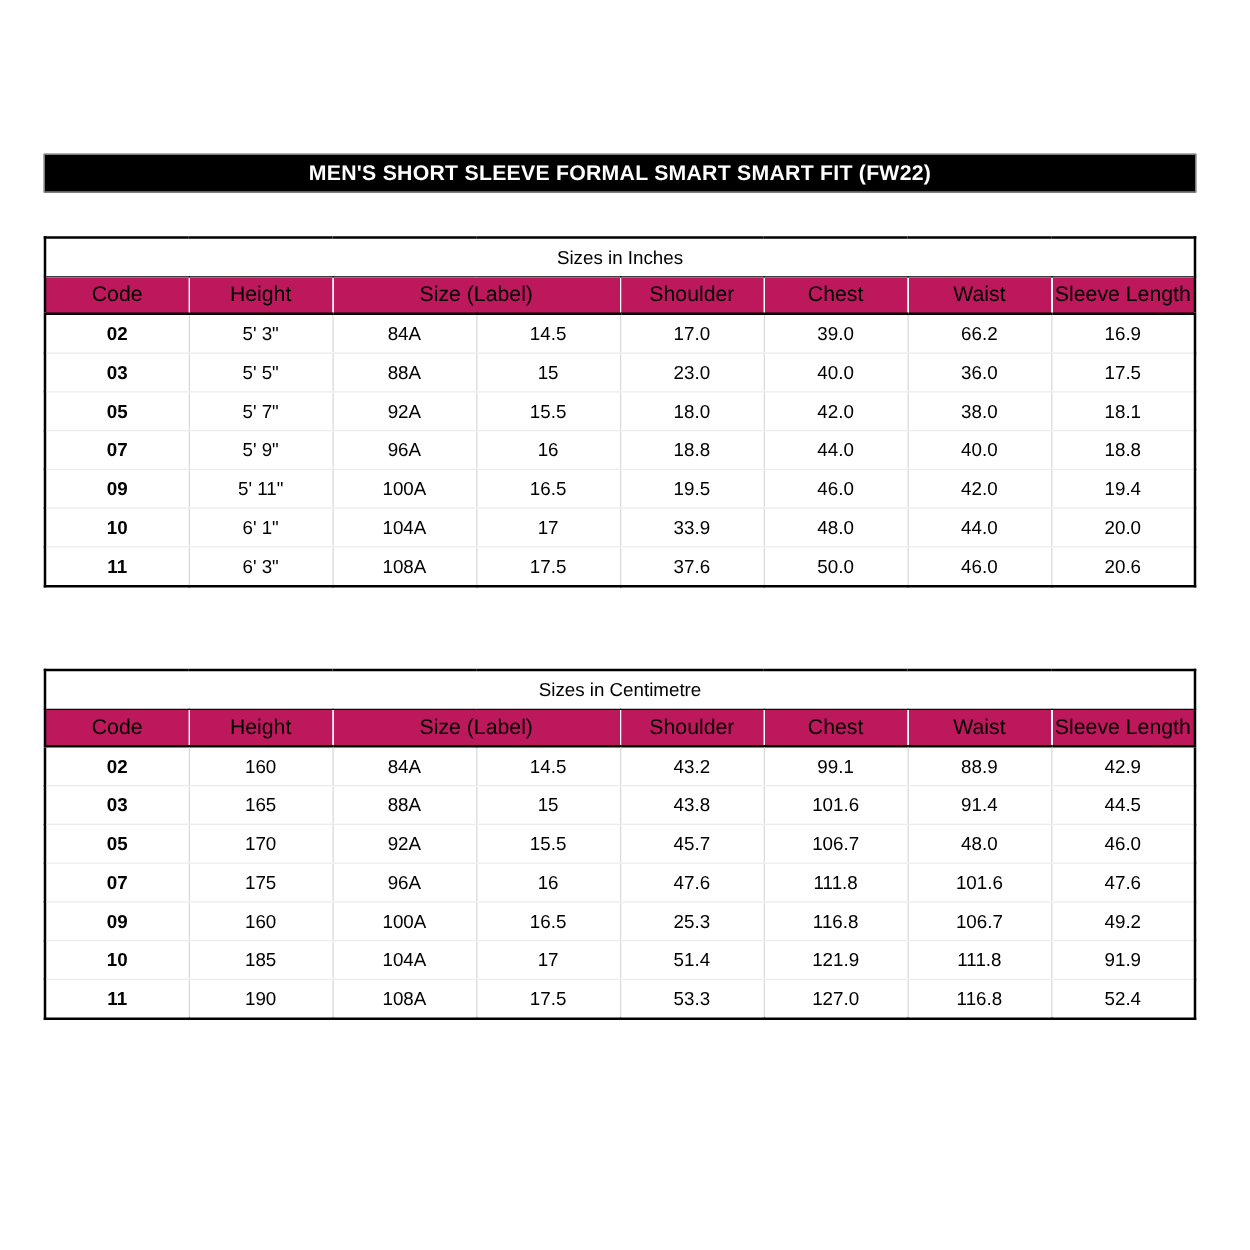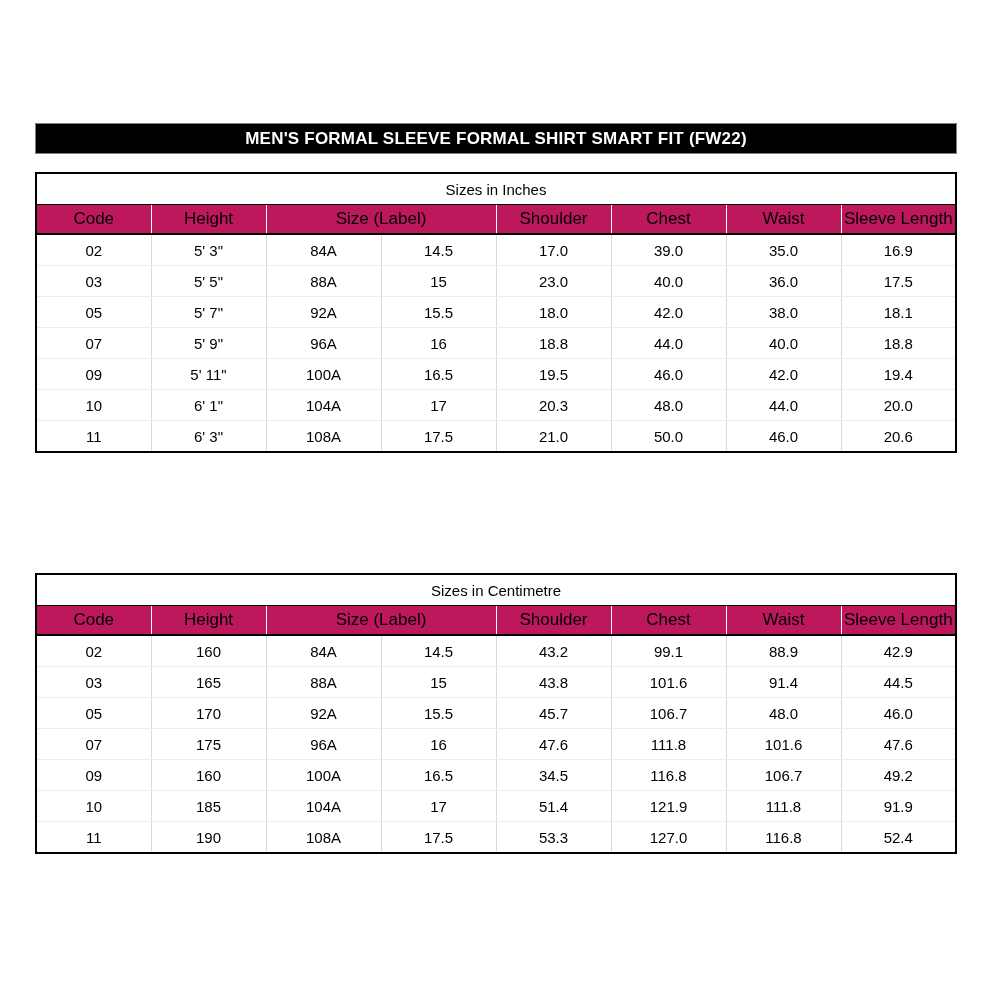--- a/index.html
+++ b/index.html
@@ -34,22 +34,22 @@
     letter-spacing: 0.2px;
     white-space: nowrap;
   }
   table.size-table {
     width: 922px;
     table-layout: fixed;
     border-collapse: collapse;
     border: 2px solid #000000;
     font-size: 15px;
   }
-  table.size-table.first { margin-top: 18px; }
-  table.size-table.second { margin-top: 120px; }
+  table.size-table.first { margin-top: 35px; }
+  table.size-table.second { margin-top: 65px; }
   table.size-table td {
     text-align: center;
     vertical-align: middle;
     padding: 0;
     overflow: hidden;
     white-space: nowrap;
   }
   tr.title-row td {
     height: 30px;
     background: #ffffff;
@@ -62,30 +62,30 @@
     border-bottom: 2px solid #000000;
     border-left: 1px solid #ffffff;
     font-size: 17px;
   }
   tr.header-row td:first-child { border-left: none; }
   tr.data-row td {
     height: 30px;
     border-left: 1px solid #d9d9d9;
     border-bottom: 1px solid #ececec;
   }
-  tr.data-row td:first-child { border-left: none; }
+  tr.data-row td:first-child { border-left: none; font-weight: bold; }
   tr.data-row:last-child td { border-bottom: none; text-align: center; }
 </style>
 </head>
 <body>
 
 <div class="sheet">
 
   <div class="title-bar">
-    <span>MEN'S FORMAL SLEEVE FORMAL SHIRT SMART FIT (FW22)</span>
+    <span>MEN'S SHORT SLEEVE FORMAL SMART SMART FIT (FW22)</span>
   </div>
 
   <table class="size-table first">
       <colgroup>
         <col style="width: 12.5%;">
         <col style="width: 12.5%;">
         <col style="width: 12.5%;">
         <col style="width: 12.5%;">
         <col style="width: 12.5%;">
         <col style="width: 12.5%;">
@@ -105,21 +105,21 @@
           <td colspan="1">Waist</td>
           <td colspan="1">Sleeve Length</td>
         </tr>
         <tr class="data-row">
           <td>02</td>
           <td>5' 3"</td>
           <td>84A</td>
           <td>14.5</td>
           <td>17.0</td>
           <td>39.0</td>
-          <td>35.0</td>
+          <td>66.2</td>
           <td>16.9</td>
         </tr>
         <tr class="data-row">
           <td>03</td>
           <td>5' 5"</td>
           <td>88A</td>
           <td>15</td>
           <td>23.0</td>
           <td>40.0</td>
           <td>36.0</td>
@@ -153,31 +153,31 @@
           <td>19.5</td>
           <td>46.0</td>
           <td>42.0</td>
           <td>19.4</td>
         </tr>
         <tr class="data-row">
           <td>10</td>
           <td>6' 1"</td>
           <td>104A</td>
           <td>17</td>
-          <td>20.3</td>
+          <td>33.9</td>
           <td>48.0</td>
           <td>44.0</td>
           <td>20.0</td>
         </tr>
         <tr class="data-row">
           <td>11</td>
           <td>6' 3"</td>
           <td>108A</td>
           <td>17.5</td>
-          <td>21.0</td>
+          <td>37.6</td>
           <td>50.0</td>
           <td>46.0</td>
           <td>20.6</td>
         </tr>
       </tbody>
     </table>
 
   <table class="size-table second">
       <colgroup>
         <col style="width: 12.5%;">
@@ -240,21 +240,21 @@
           <td>47.6</td>
           <td>111.8</td>
           <td>101.6</td>
           <td>47.6</td>
         </tr>
         <tr class="data-row">
           <td>09</td>
           <td>160</td>
           <td>100A</td>
           <td>16.5</td>
-          <td>34.5</td>
+          <td>25.3</td>
           <td>116.8</td>
           <td>106.7</td>
           <td>49.2</td>
         </tr>
         <tr class="data-row">
           <td>10</td>
           <td>185</td>
           <td>104A</td>
           <td>17</td>
           <td>51.4</td>

